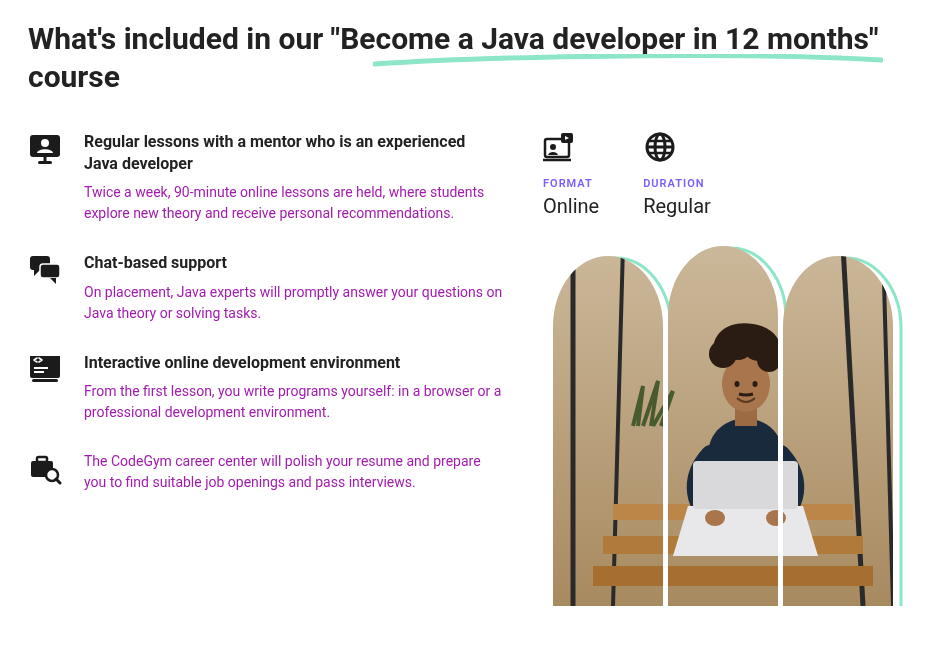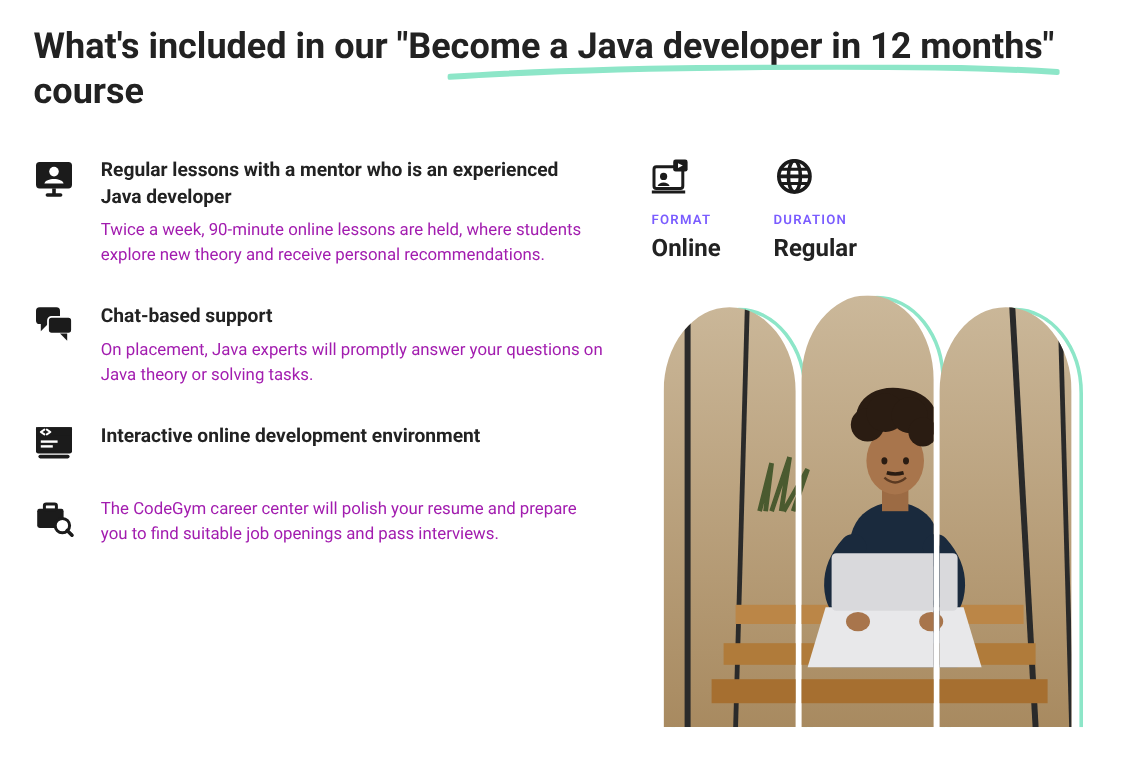--- a/index.html
+++ b/index.html
@@ -79,21 +79,21 @@
     font-size: 11px;
     letter-spacing: 1px;
     color: #7a5cff;
     font-weight: 600;
     margin-bottom: 4px;
     margin-top: 13px;
   }
   .meta-item .value {
     font-size: 20px;
     color: #222;
-    font-weight: 700;
+    font-weight: 400;
   }
   .photo {
     width: 370px;
     height: 360px;
     position: relative;
   }
   .photo svg { width: 100%; height: 100%; display: block; }
 </style>
 </head>
 <body>
@@ -147,20 +147,21 @@
           <rect x="2" y="4" width="30" height="7" fill="#1b1b1b"></rect>
           <path d="M6 8 L9 6 M6 8 L9 10" stroke="#fff" stroke-width="1.6" stroke-linecap="round"></path>
           <path d="M14 8 L11 6 M14 8 L11 10" stroke="#fff" stroke-width="1.6" stroke-linecap="round"></path>
           <rect x="6" y="15" width="14" height="2" fill="#fff"></rect>
           <rect x="6" y="19" width="10" height="2" fill="#fff"></rect>
           <rect x="4" y="27" width="26" height="3" rx="1.5" fill="#1b1b1b"></rect>
         </svg>
       </div>
       <div class="txt">
         <h3>Interactive online development environment</h3>
+        <p>From the first lesson, you write programs yourself: in a browser or a professional development environment.</p>
       </div>
     </div>
 
     <div class="feature">
       <div class="icon">
         <svg viewBox="0 0 34 34">
           <rect x="3" y="10" width="22" height="16" rx="2" fill="#1b1b1b"></rect>
           <rect x="9" y="6" width="10" height="5" rx="1.5" fill="none" stroke="#1b1b1b" stroke-width="2.5"></rect>
           <circle cx="24" cy="24" r="6" fill="#fff" stroke="#1b1b1b" stroke-width="2.5"></circle>
           <line x1="28" y1="28" x2="32" y2="32" stroke="#1b1b1b" stroke-width="3" stroke-linecap="round"></line>

